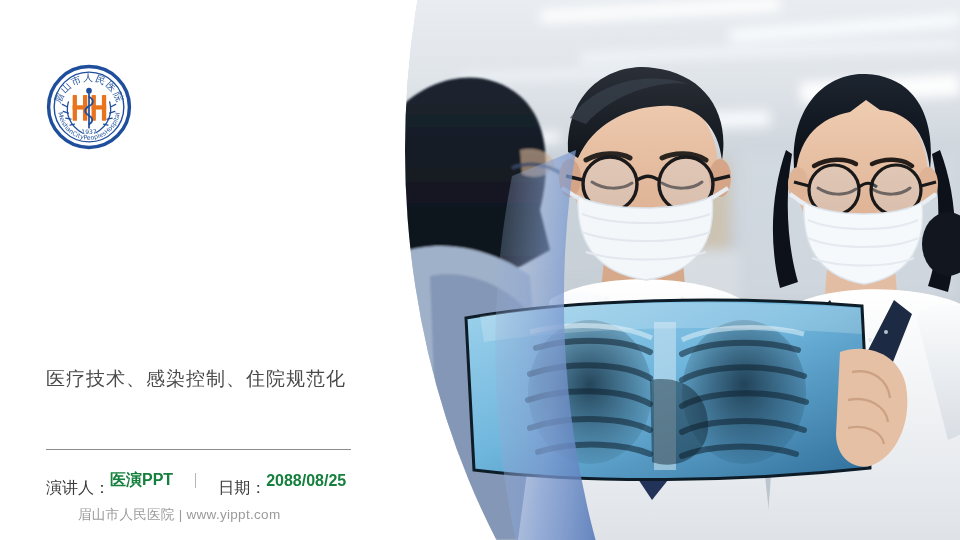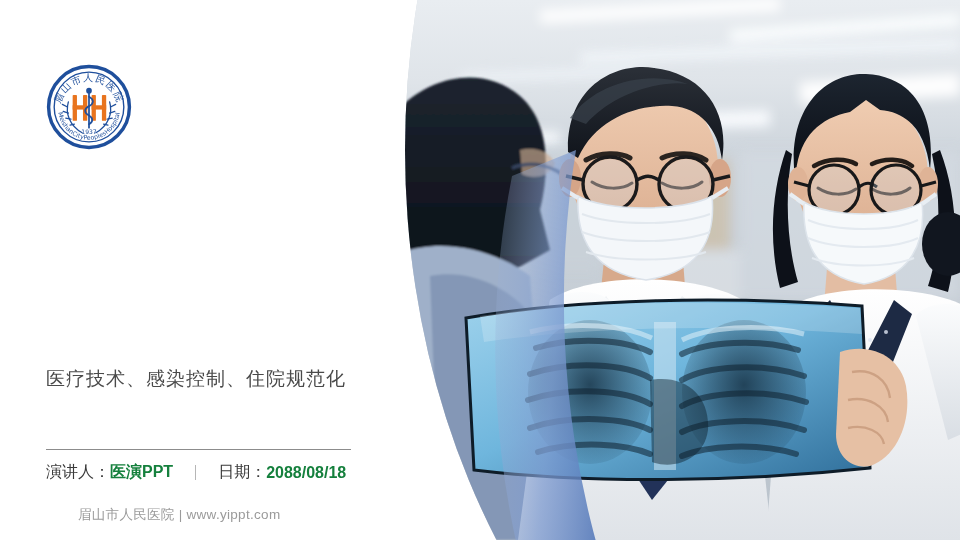--- a/index.html
+++ b/index.html
@@ -56,21 +56,21 @@
   .divider{
     position:absolute;left:46px;top:449px;
     width:305px;height:1px;background:#8c8c8c;
   }
 
   .meta{
     position:absolute;left:46px;top:462px;
     font-size:16px;color:#2b2b2b;white-space:nowrap;
     display:flex;align-items:center;
   }
-  .meta-label{color:#3a3a3a;font-weight:normal;}
+  .meta-label{color:#3a3a3a;font-weight:normal;margin-top:16px;}
   .meta-value{color:#15803d;font-weight:bold;}
   .meta-sep{display:inline-block;width:1px;height:15px;background:#b6b6b6;margin:0 22px;}
 
   .footer{
     position:absolute;left:46px;top:506px;
     font-size:13.5px;color:#9a9a9a;white-space:nowrap;letter-spacing:.3px;margin-left:32px;
   }
 </style>
 </head>
 <body>
@@ -386,18 +386,18 @@
 
   <div class="subtitle">医疗技术、感染控制、住院规范化</div>
 
   <div class="divider"></div>
 
   <div class="meta">
     <span class="meta-label">演讲人：</span>
     <span class="meta-value">医演PPT</span>
     <span class="meta-sep"></span>
     <span class="meta-label">日期：</span>
-    <span class="meta-value">2088/08/18</span>
+    <span class="meta-value">2088/08/25</span>
   </div>
 
   <div class="footer">眉山市人民医院 | www.yippt.com</div>
 
 </div>
 
 </body></html>

